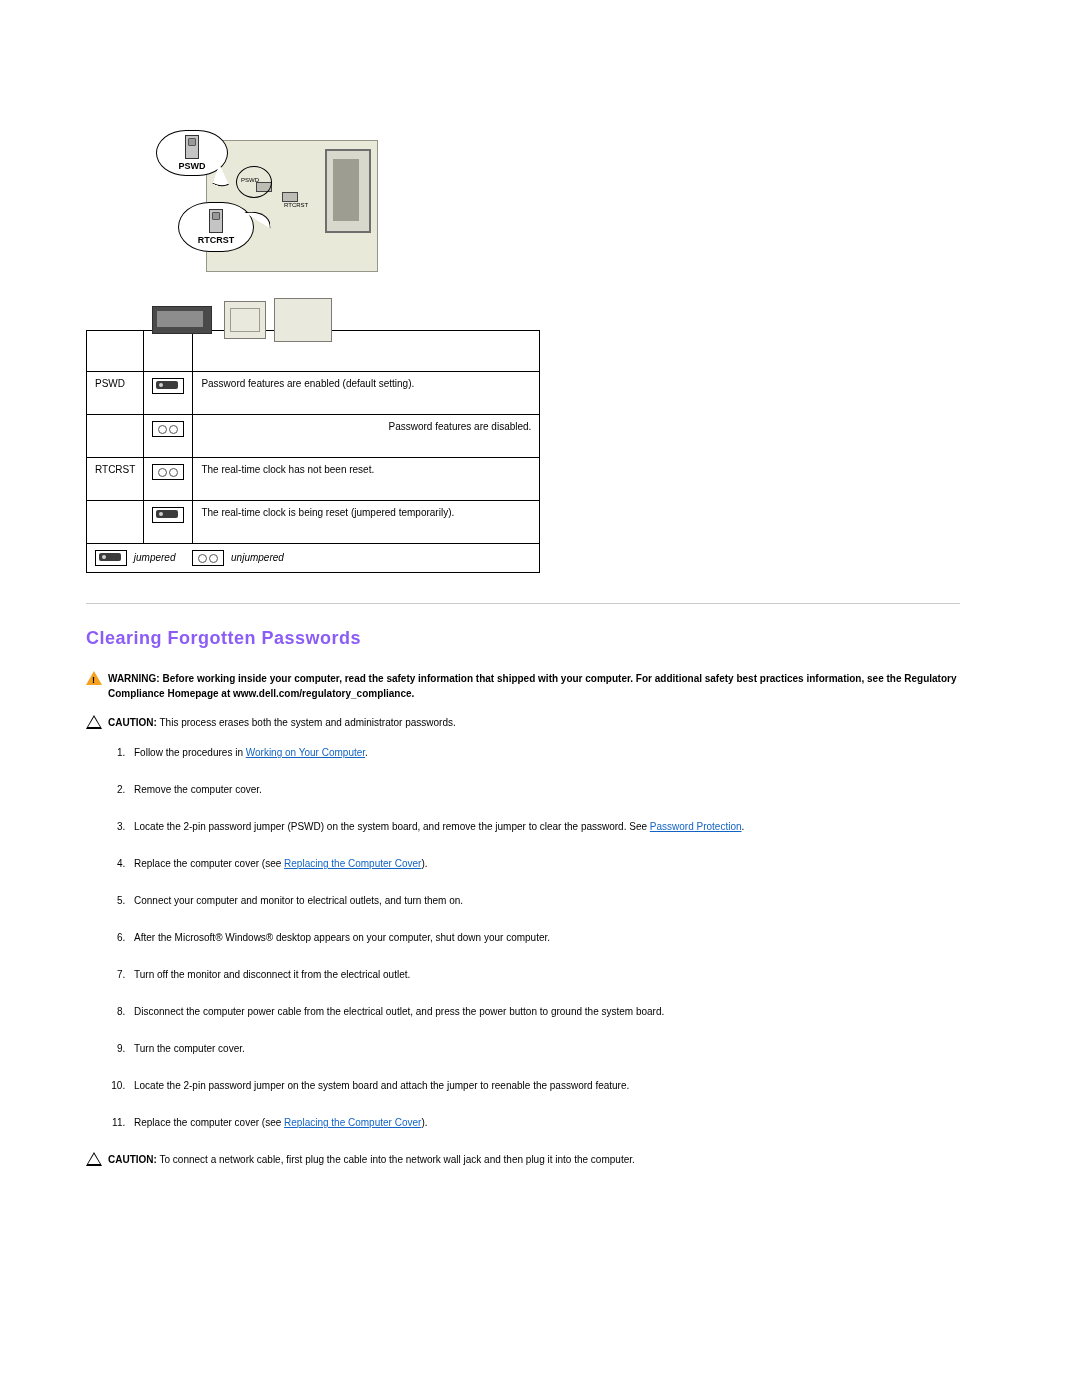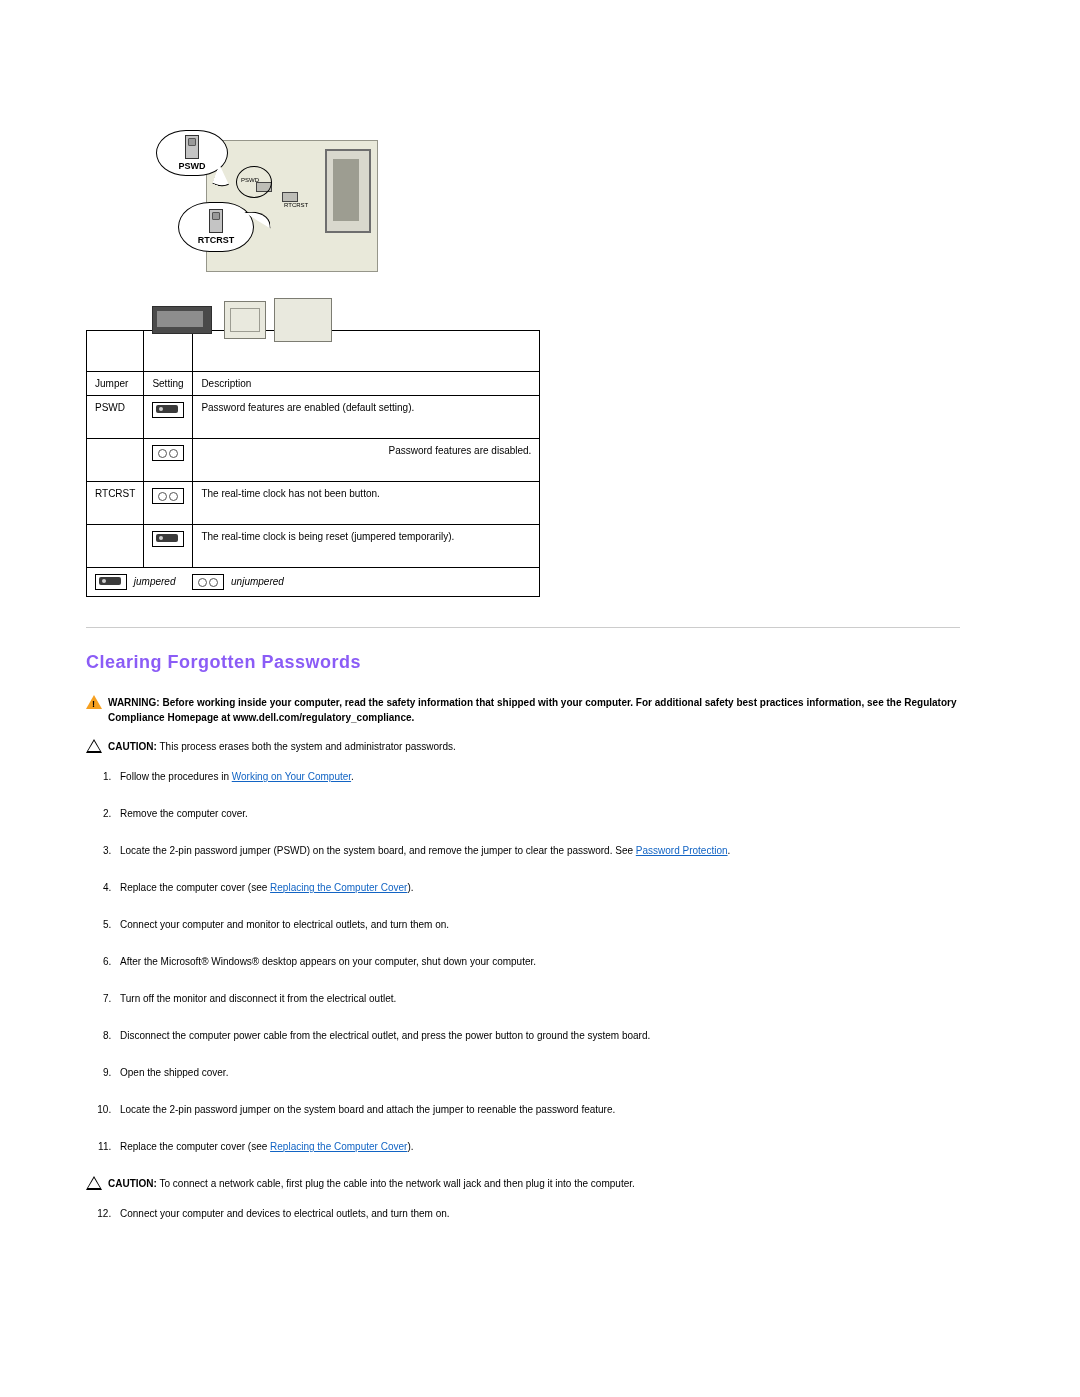--- a/index.html
+++ b/index.html
@@ -223,21 +223,21 @@
   .tri-warn .bang{ color:#000; top:3px; }
   .alert .text b.kw { font-weight:bold; }
 
   ol.steps {
     list-style: decimal;
     font-size: 10px;
     padding-left: 28px;
     margin: 8px 0 18px 0;
   }
   ol.steps li {
-    margin: 0 0 22px 0;
+    margin: 0 0 22px 14px;
     line-height: 1.5;
     padding-left: 6px;
   }
   a.inline {
     color: #1264c4;
     text-decoration: underline;
   }
 </style>
 </head>
 <body>
@@ -275,40 +275,35 @@
     </div>
   </div>
 
   <table class="jumper-table">
     <tbody>
         <tr class="hdr">
           <td></td>
           <td></td>
           <td style="width:330px"></td>
         </tr>
-    <tr>
-      <td>Jumper</td>
-      <td>Setting</td>
-      <td>Description</td>
-    </tr>
 
     <tr>
       <td>PSWD</td>
       <td><span class="icon-jumpered"><span class="cap"></span></span></td>
       <td style="height:30px;">Password features are enabled (default setting).</td>
     </tr>
     <tr>
       <td></td>
       <td><span class="icon-unjumpered"></span></td>
       <td style="height:30px;text-align:right;">Password features are disabled.</td>
     </tr>
     <tr>
       <td>RTCRST</td>
       <td><span class="icon-unjumpered"></span></td>
-      <td style="height:30px;">The real-time clock has not been button.</td>
+      <td style="height:30px;">The real-time clock has not been reset.</td>
     </tr>
     <tr>
       <td></td>
       <td><span class="icon-jumpered"><span class="cap"></span></span></td>
       <td style="height:30px;">The real-time clock is being reset (jumpered temporarily).</td>
     </tr>
     <tr class="legend-row">
       <td colspan="3" class="legend-cell">
         <span class="icon-jumpered"><span class="cap"></span></span>
         <span style="font-style:italic; margin:0 14px 0 4px;">jumpered</span>
@@ -349,34 +344,31 @@
 
   <ol class="steps" id="steps-list-1">
       <li><span>Follow the procedures in </span><a class="inline" href="#">Working on Your Computer</a><span>.</span></li>
       <li><span>Remove the computer cover.</span></li>
       <li><span>Locate the 2-pin password jumper (PSWD) on the system board, and remove the jumper to clear the password. See </span><a class="inline" href="#">Password Protection</a><span>.</span></li>
       <li><span>Replace the computer cover (see </span><a class="inline" href="#">Replacing the Computer Cover</a><span>).</span></li>
       <li><span>Connect your computer and monitor to electrical outlets, and turn them on.</span></li>
       <li><span>After the Microsoft® Windows® desktop appears on your computer, shut down your computer.</span></li>
       <li><span>Turn off the monitor and disconnect it from the electrical outlet.</span></li>
       <li><span>Disconnect the computer power cable from the electrical outlet, and press the power button to ground the system board.</span></li>
-      <li><span>Open the shipped cover.</span></li>
+      <li><span>Turn the computer cover.</span></li>
       <li><span>Locate the 2-pin password jumper on the system board and attach the jumper to reenable the password feature.</span></li>
       <li><span>Replace the computer cover (see </span><a class="inline" href="#">Replacing the Computer Cover</a><span>).</span></li>
     </ol>
 
   <div class="alert">
     <div class="ico">
         <div class="tri tri-caut">
           <span class="bang" style="top:4px;">!</span>
         </div>
       </div>
     <div class="text">
       <b class="kw">CAUTION:</b>
       <span>To connect a network cable, first plug the cable into the network wall jack and then plug it into the computer.</span>
     </div>
   </div>
 
-  <ol class="steps" id="steps-list-2" start="12">
-      <li><span>Connect your computer and devices to electrical outlets, and turn them on.</span></li>
-    </ol>
 
 </div>
 
 </body></html>

